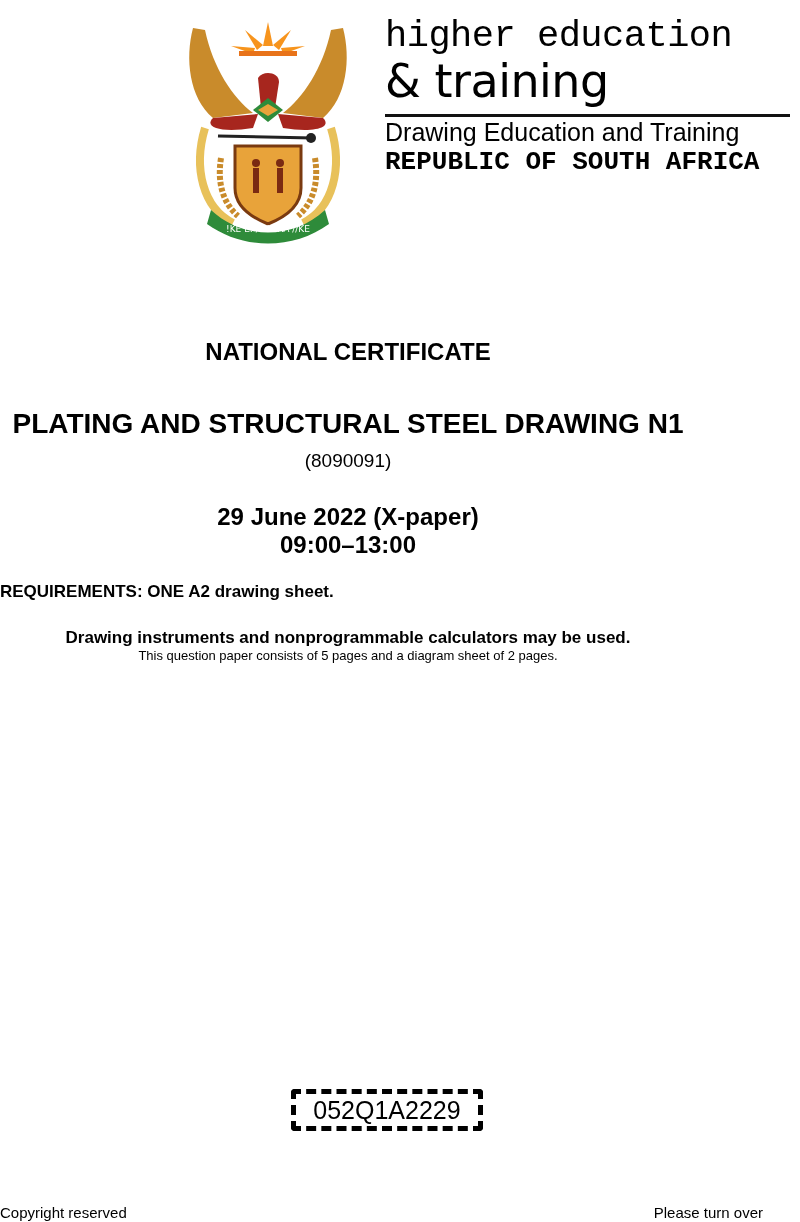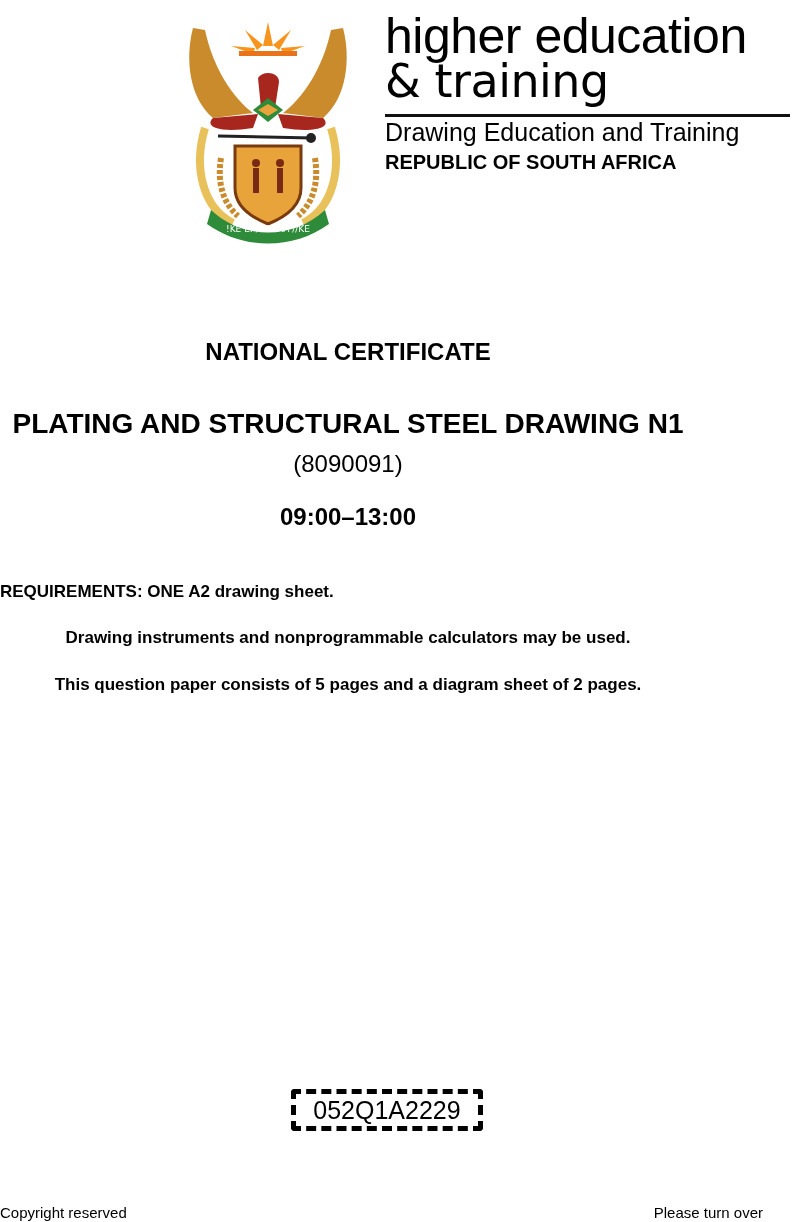--- a/index.html
+++ b/index.html
@@ -1,31 +1,31 @@
 <!DOCTYPE html>
 <html><head>
 <meta charset="utf-8">
 <style>
   html, body { margin: 0; padding: 0; background: #ffffff; }
   body { width: 800px; height: 1222px; position: relative; overflow: hidden; font-family: "Liberation Sans", sans-serif; color: #000; }
   .crest { position: absolute; left: 183px; top: 18px; width: 170px; height: 226px; }
   .brand { position: absolute; left: 385px; top: 14px; width: 410px; }
-  .brand-line1 { font-family: Liberation Sans, sans-serif; font-size: 50px; line-height: 44px; letter-spacing: -0.5px; white-space: nowrap; }
+  .brand-line1 { font-family: Liberation Mono, monospace; font-size: 37px; line-height: 44px; letter-spacing: -0.5px; white-space: nowrap; }
   .brand-line2 { font-family: "DejaVu Sans", sans-serif; font-size: 46px; line-height: 46px; letter-spacing: -0.5px; white-space: nowrap; }
   .brand-rule { height: 3px; background: #111; width: 405px; margin-top: 10px; }
   .dept { font-size: 25px; line-height: 30px; margin-top: 6px; white-space: nowrap; }
-  .rsa { font-size: 20px; line-height: 30px; font-weight: bold; white-space: nowrap; }
+  .rsa { font-size: 26px; line-height: 30px; font-weight: bold; white-space: nowrap; font-family: Liberation Mono, monospace; }
   .center { position: absolute; left: 0; width: 696px; text-align: center; white-space: nowrap; }
   .t-cert { top: 338px; font-size: 24px; font-weight: bold; }
   .t-subject { top: 392px; font-size: 28px; font-weight: bold; margin-top: 16px; }
-  .t-code { top: 450px; font-size: 24px; }
+  .t-code { top: 450px; font-size: 19px; }
   .t-date { top: 503px; font-size: 24px; font-weight: bold; line-height: 28px; }
   .req { position: absolute; left: 0; top: 582px; font-size: 17px; font-weight: bold; white-space: nowrap; }
   .note1 { top: 628px; font-size: 17px; font-weight: bold; }
-  .note2 { top: 675px; font-size: 17px; font-weight: bold; }
+  .note2 { top: 648px; font-size: 13px; font-weight: normal; }
   .barcode { position: absolute; left: 291px; top: 1089px; width: 192px; height: 42px; border: 5px dashed #000; border-radius: 4px; box-sizing: border-box; display: flex; align-items: center; justify-content: center; font-size: 25px; }
   .foot-left { position: absolute; left: 0; top: 1204px; font-size: 15px; }
   .foot-right { position: absolute; right: 37px; top: 1204px; font-size: 15px; }
 </style>
 </head>
 <body>
 
 <div class="crest">
   <svg width="170" height="226" viewBox="0 0 170 226">
 
@@ -75,20 +75,21 @@
   <div class="brand-line2">&amp; training</div>
   <div class="brand-rule"></div>
   <div class="dept" style="margin-top:0">Drawing Education and Training</div>
   <div class="rsa">REPUBLIC OF SOUTH AFRICA</div>
 </div>
 
 <div class="center t-cert">NATIONAL CERTIFICATE</div>
 <div class="center t-subject">PLATING AND STRUCTURAL STEEL DRAWING N1</div>
 <div class="center t-code">(8090091)</div>
 <div class="center t-date">
+  <div>29 June 2022 (X-paper)</div>
   <div>09:00–13:00</div>
 </div>
 
 <div class="req">REQUIREMENTS: ONE A2 drawing sheet.</div>
 <div class="center note1">Drawing instruments and nonprogrammable calculators may be used.</div>
 <div class="center note2">This question paper consists of 5 pages and a diagram sheet of 2 pages.</div>
 
 <div class="barcode">
   <span>052Q1A2229</span>
 </div>

